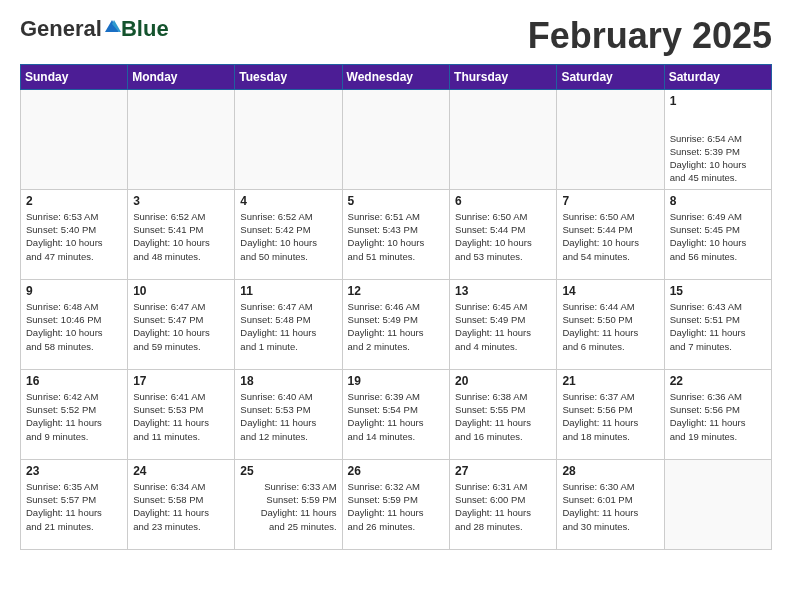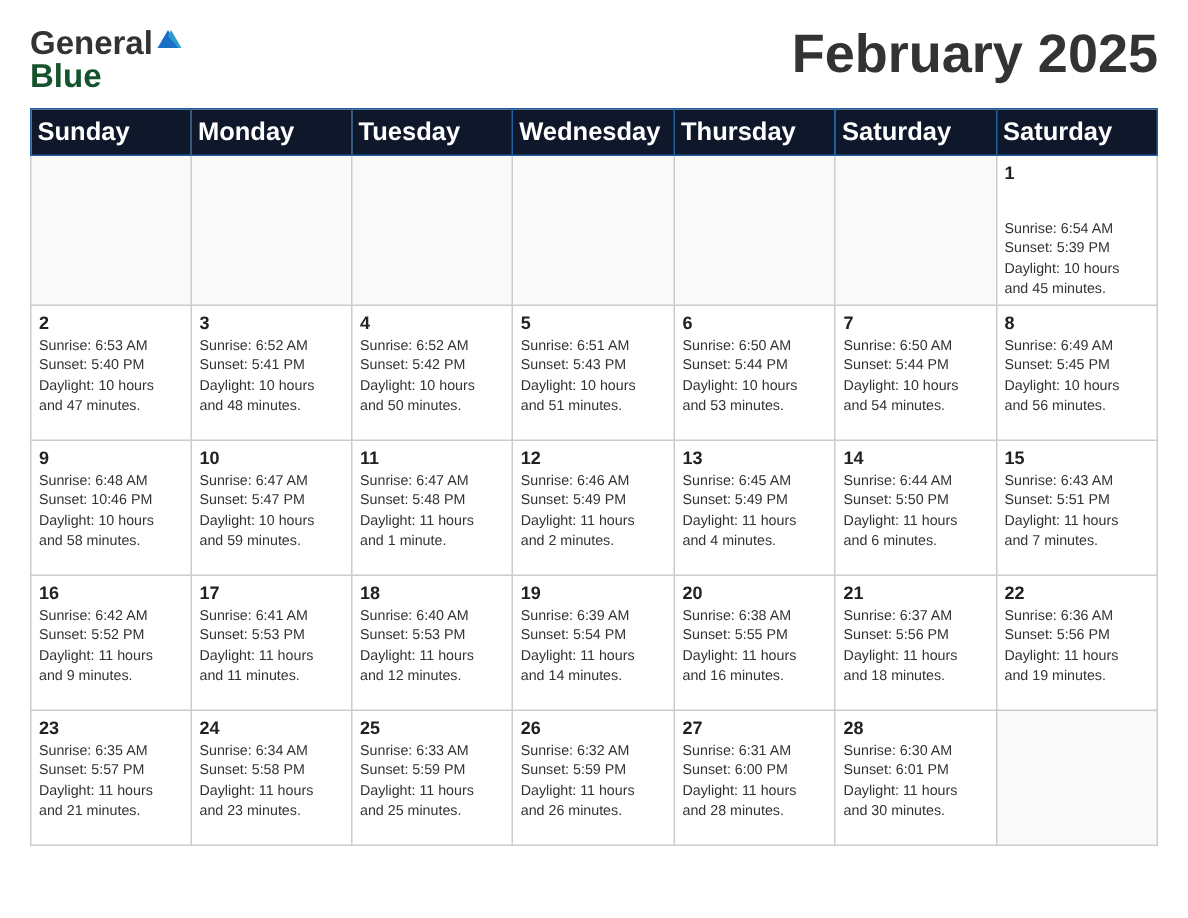--- a/index.html
+++ b/index.html
@@ -14,22 +14,21 @@
       padding: 16px 20px 16px 20px;
     }
     .header {
       display: flex;
       justify-content: space-between;
       align-items: flex-start;
       margin-bottom: 8px;
     }
     .logo {
       display: flex;
-      flex-direction: column;
-      align-items: flex-start;
+      align-items: flex-end;
     }
     .title-block {
       text-align: right;
     }
     .month-title {
       font-size: 36px;
       font-weight: bold;
       color: #333;
       line-height: 1.1;
     }
@@ -37,23 +36,23 @@
       font-size: 13px;
       color: #555;
       margin-top: 2px;
     }
     .calendar {
       width: 100%;
       border-collapse: collapse;
       border: 1px solid #ccc;
     }
     .calendar th {
-      background-color: #0f172a;
+      background-color: #4c1d95;
       color: #fff;
-      font-size: 17px;
+      font-size: 12px;
       font-weight: bold;
       padding: 5px 4px;
       text-align: left;
       border: 1px solid #2060a0;
     }
     .calendar td {
       vertical-align: top;
       border: 1px solid #ccc;
       padding: 4px 5px;
       font-size: 10px;
@@ -291,21 +290,21 @@
           </td>
           <td>
             <div class="day-number">24</div>
             <div class="day-info" style="white-space: pre-line;">Sunrise: 6:34 AM
 Sunset: 5:58 PM
 Daylight: 11 hours
 and 23 minutes.</div>
           </td>
           <td>
             <div class="day-number">25</div>
-            <div class="day-info" style="white-space: pre-line;">Sunrise: 6:33 AM
+            <div class="day-info" style="white-space: pre-line; text-align: right;">Sunrise: 6:33 AM
 Sunset: 5:59 PM
 Daylight: 11 hours
 and 25 minutes.</div>
           </td>
           <td>
             <div class="day-number">26</div>
             <div class="day-info" style="white-space: pre-line;">Sunrise: 6:32 AM
 Sunset: 5:59 PM
 Daylight: 11 hours
 and 26 minutes.</div>

